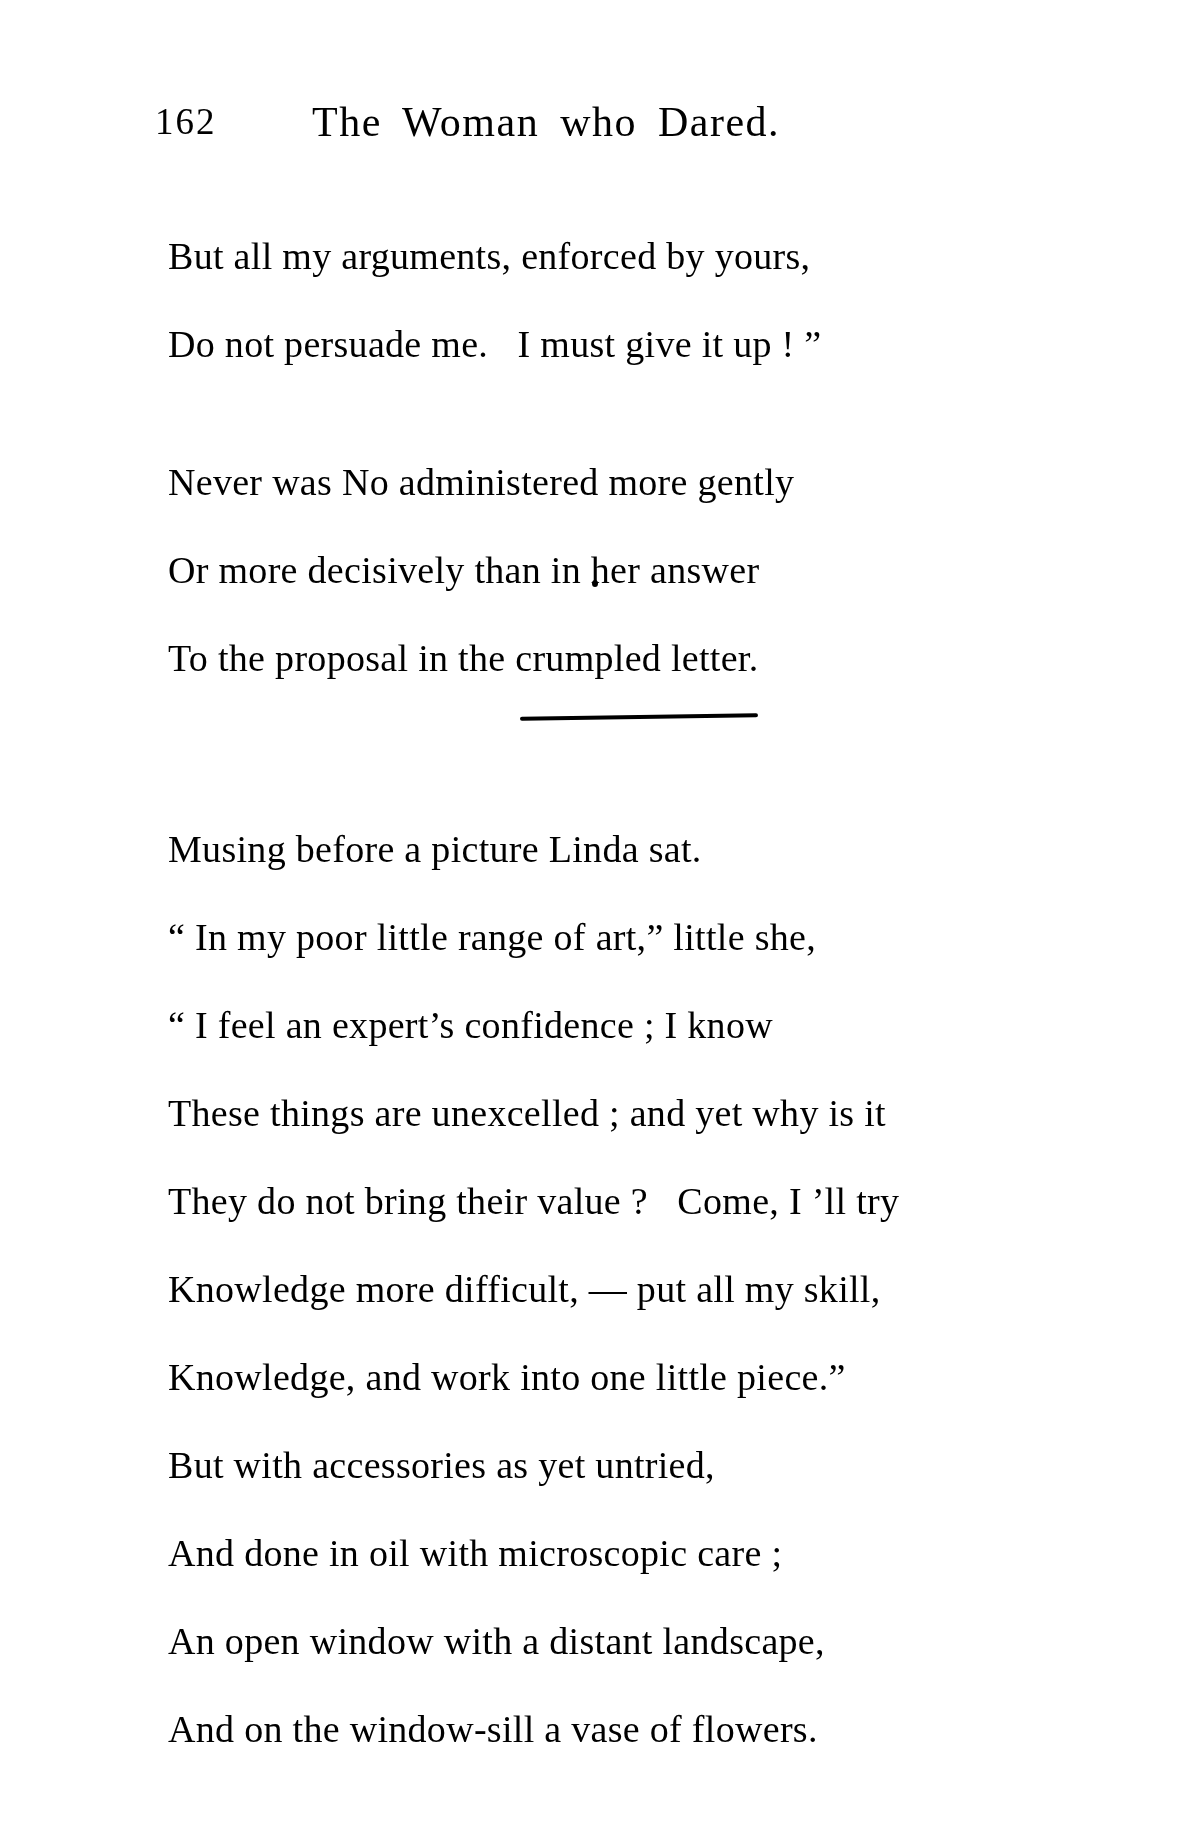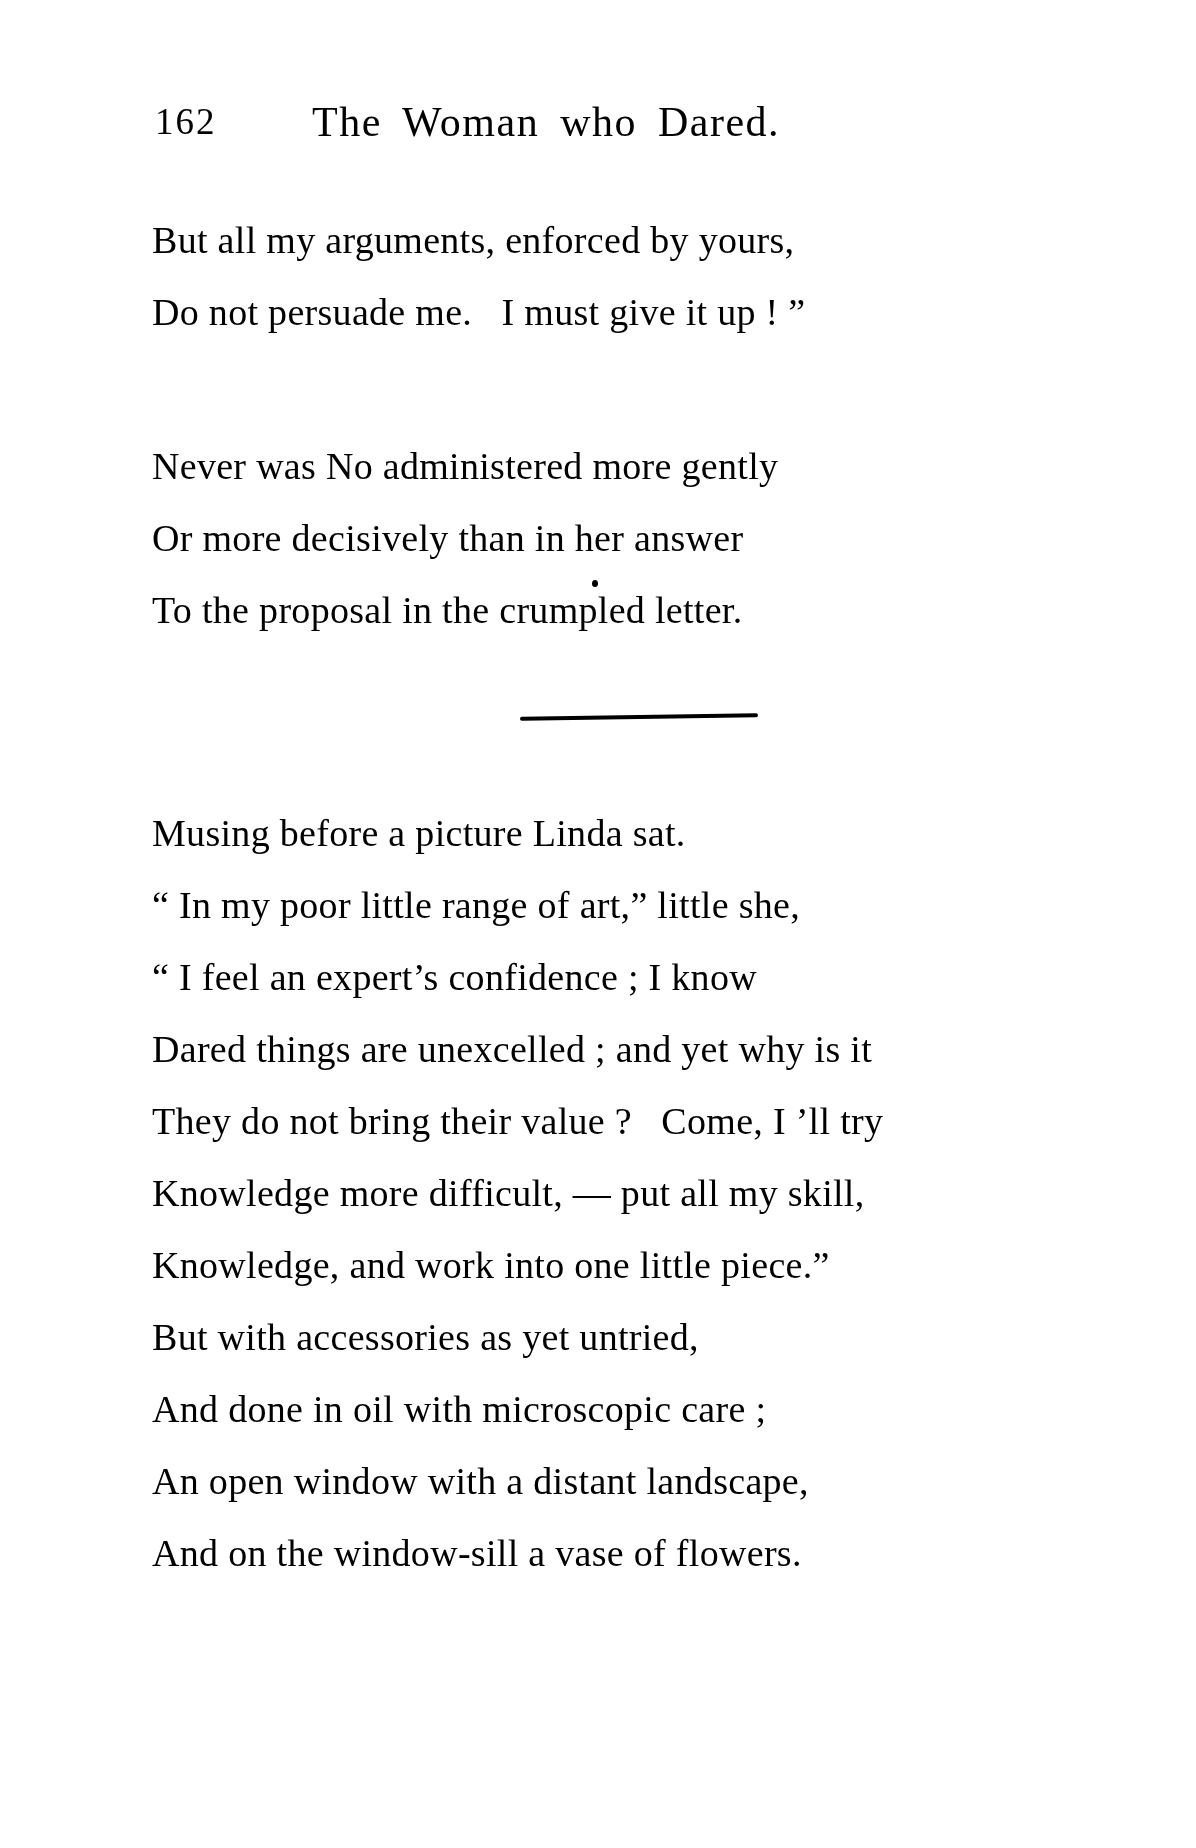--- a/index.html
+++ b/index.html
@@ -43,21 +43,21 @@
   }
   .stanza {
     position: absolute;
     left: 152px;
     width: 990px;
   }
   .stanza-1 { top: 204px; }
   .stanza-2 { top: 430px; }
   .stanza-3 { top: 797px; }
   .line {
-    margin: 0;
+    margin: 16px;
     font-size: 38px;
     line-height: 72px;
     white-space: pre;
     letter-spacing: 0.3px;
   }
   .divider {
     position: absolute;
     left: 520px;
     top: 715px;
     width: 238px;
@@ -98,21 +98,21 @@
     </div>
 
   <div class="ink-dot"></div>
 
   <div class="divider"></div>
 
   <div class="stanza stanza-3">
       <p class="line">Musing before a picture Linda sat.</p>
       <p class="line">“ In my poor little range of art,” little she,</p>
       <p class="line">“ I feel an expert’s confidence ; I know</p>
-      <p class="line">Dared things are unexcelled ; and yet why is it</p>
+      <p class="line">These things are unexcelled ; and yet why is it</p>
       <p class="line">They do not bring their value ?   Come, I ’ll try</p>
       <p class="line">Knowledge more difficult, — put all my skill,</p>
       <p class="line">Knowledge, and work into one little piece.”</p>
       <p class="line">But with accessories as yet untried,</p>
       <p class="line">And done in oil with microscopic care ;</p>
       <p class="line">An open window with a distant landscape,</p>
       <p class="line">And on the window-sill a vase of flowers.</p>
     </div>
 
 </div>

